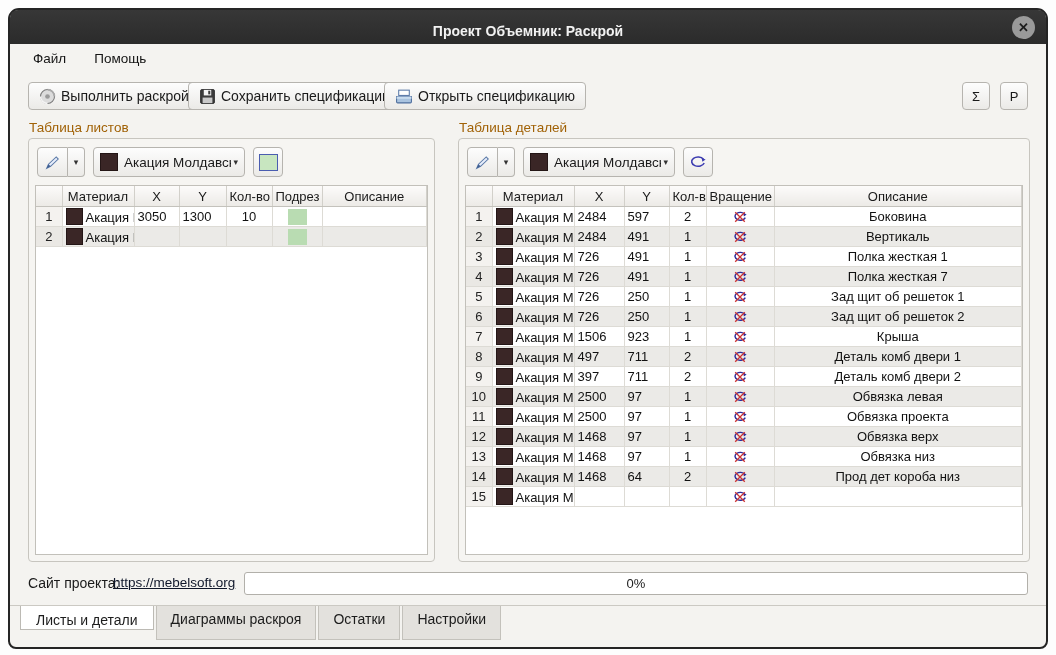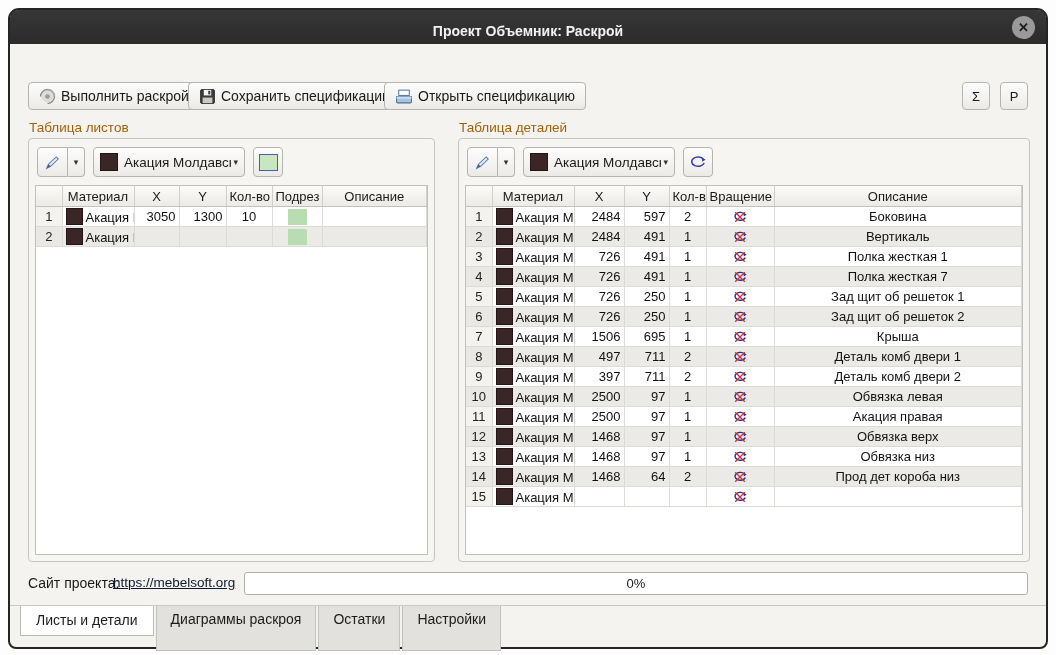--- a/index.html
+++ b/index.html
@@ -79,55 +79,59 @@
     padding:0 3px;overflow:hidden;white-space:nowrap;
   }
   table.grid td{
     height:20px;border-right:1px solid #dddbd5;border-bottom:1px solid #dddbd5;
     padding:0 3px;overflow:hidden;white-space:nowrap;box-sizing:border-box;
   }
   table.grid tr:nth-child(even) td{background:#ebeae7;}
   td.c-num{text-align:center;color:#222;background:#f4f2ef;}
   table.grid tr:nth-child(even) td.c-num{background:#eae8e4;}
   td.c-mat .swatch{display:inline-block;width:15px;height:15px;background:#3a2626;border:1px solid #241616;vertical-align:-3px;margin-right:3px;}
-  td.c-r{text-align:right;padding-right:6px;}
+  td.c-r{padding-right:6px;}
   td.c-c{text-align:center;}
   td.c-d{padding-left:6px;text-align:center;}
   .trimbox{display:inline-block;width:19px;height:16px;background:#b9dcb2;vertical-align:-3px;}
   .roticon{display:inline-block;vertical-align:-3px;}
   
   .statusrow{position:absolute;left:0;top:560px;right:0;height:28px;}
   .site-label{position:absolute;left:18px;top:5px;font-size:14px;color:#1a1a1a;}
   .site-link{position:absolute;left:103px;top:5px;font-size:13.5px;color:#0f172a;text-decoration:underline;cursor:pointer;}
   .progress{
     position:absolute;left:234px;right:18px;top:2px;height:23px;box-sizing:border-box;
     background:#ffffff;border:1px solid #b2b0aa;border-radius:3px;
     display:flex;align-items:center;justify-content:center;font-size:13px;color:#222;
   }
   
   .tabbar{
     position:absolute;left:0;top:595px;right:0;height:32px;
     border-top:1px solid #cbc9c3;display:flex;align-items:flex-start;padding-left:10px;box-sizing:border-box;
   }
   .tab{
-    font-size:14px;color:#1c1c1c;padding:5px 14px 23px;cursor:pointer;
+    font-size:14px;color:#1c1c1c;padding:5px 14px 12px;cursor:pointer;
     background:#e3e1dd;border:1px solid #c3c1bb;border-top:none;margin-right:2px;
   }
-  .tab.active{background:#ffffff;border-color:#bcbab4;padding:6px 15px 7px;}
+  .tab.active{background:#ffffff;border-color:#bcbab4;padding:6px 15px 1px;}
 </style>
 </head>
 <body>
 
 <div class="window">
 
   <div class="titlebar">
     <span class="title">Проект Объемник: Раскрой</span>
     <span class="close-btn">✕</span>
   </div>
 
+  <div class="menubar">
+    <span class="menu-item">Файл</span>
+    <span class="menu-item">Помощь</span>
+  </div>
 
   <div class="toolbar">
     <div class="tbtn" style="left:18px;">
       <svg width="17" height="17" viewBox="0 0 16 16">
         <circle cx="8" cy="8" r="6.6" fill="#dcdcdc" stroke="#7a7a7a" stroke-width="1"></circle>
         <circle cx="8" cy="8" r="2.2" fill="#9a9a9a"></circle>
         <path d="M8 1.5 A6.5 6.5 0 0 1 14.5 8" fill="none" stroke="#aaa" stroke-width="1.6"></path>
         <path d="M8 14.5 A6.5 6.5 0 0 1 1.5 8" fill="none" stroke="#f4f4f4" stroke-width="1.6"></path>
       </svg>
       <span>Выполнить раскрой</span>
@@ -347,21 +351,21 @@
                   <path d="M12.8 5.2 A5.3 3.9 0 1 0 13.3 8.6" fill="none" stroke="#2a2a9a" stroke-width="1.4"></path>
                   <polygon points="11.2,4.0 14.6,5.4 11.9,7.4" fill="#2a2a9a"></polygon>
                   <path d="M3.2 3.2 L12.8 12.8 M12.8 3.2 L3.2 12.8" stroke="#cc3333" stroke-width="1.3"></path>
                 </svg></td>
               <td class="c-d">Зад щит об решеток 2</td>
             </tr>
             <tr>
               <td class="c-num">7</td>
               <td class="c-mat"><span class="swatch"></span>Акация Мол</td>
               <td class="c-r">1506</td>
-              <td class="c-r">695</td>
+              <td class="c-r">923</td>
               <td class="c-c">1</td>
               <td class="c-c"><svg class="roticon" width="16" height="16" viewBox="0 0 16 16">
                   <path d="M12.8 5.2 A5.3 3.9 0 1 0 13.3 8.6" fill="none" stroke="#2a2a9a" stroke-width="1.4"></path>
                   <polygon points="11.2,4.0 14.6,5.4 11.9,7.4" fill="#2a2a9a"></polygon>
                   <path d="M3.2 3.2 L12.8 12.8 M12.8 3.2 L3.2 12.8" stroke="#cc3333" stroke-width="1.3"></path>
                 </svg></td>
               <td class="c-d">Крыша</td>
             </tr>
             <tr>
               <td class="c-num">8</td>
@@ -406,21 +410,21 @@
               <td class="c-num">11</td>
               <td class="c-mat"><span class="swatch"></span>Акация Мол</td>
               <td class="c-r">2500</td>
               <td class="c-r">97</td>
               <td class="c-c">1</td>
               <td class="c-c"><svg class="roticon" width="16" height="16" viewBox="0 0 16 16">
                   <path d="M12.8 5.2 A5.3 3.9 0 1 0 13.3 8.6" fill="none" stroke="#2a2a9a" stroke-width="1.4"></path>
                   <polygon points="11.2,4.0 14.6,5.4 11.9,7.4" fill="#2a2a9a"></polygon>
                   <path d="M3.2 3.2 L12.8 12.8 M12.8 3.2 L3.2 12.8" stroke="#cc3333" stroke-width="1.3"></path>
                 </svg></td>
-              <td class="c-d">Акация правая</td>
+              <td class="c-d">Обвязка проекта</td>
             </tr>
             <tr>
               <td class="c-num">12</td>
               <td class="c-mat"><span class="swatch"></span>Акация Мол</td>
               <td class="c-r">1468</td>
               <td class="c-r">97</td>
               <td class="c-c">1</td>
               <td class="c-c"><svg class="roticon" width="16" height="16" viewBox="0 0 16 16">
                   <path d="M12.8 5.2 A5.3 3.9 0 1 0 13.3 8.6" fill="none" stroke="#2a2a9a" stroke-width="1.4"></path>
                   <polygon points="11.2,4.0 14.6,5.4 11.9,7.4" fill="#2a2a9a"></polygon>

